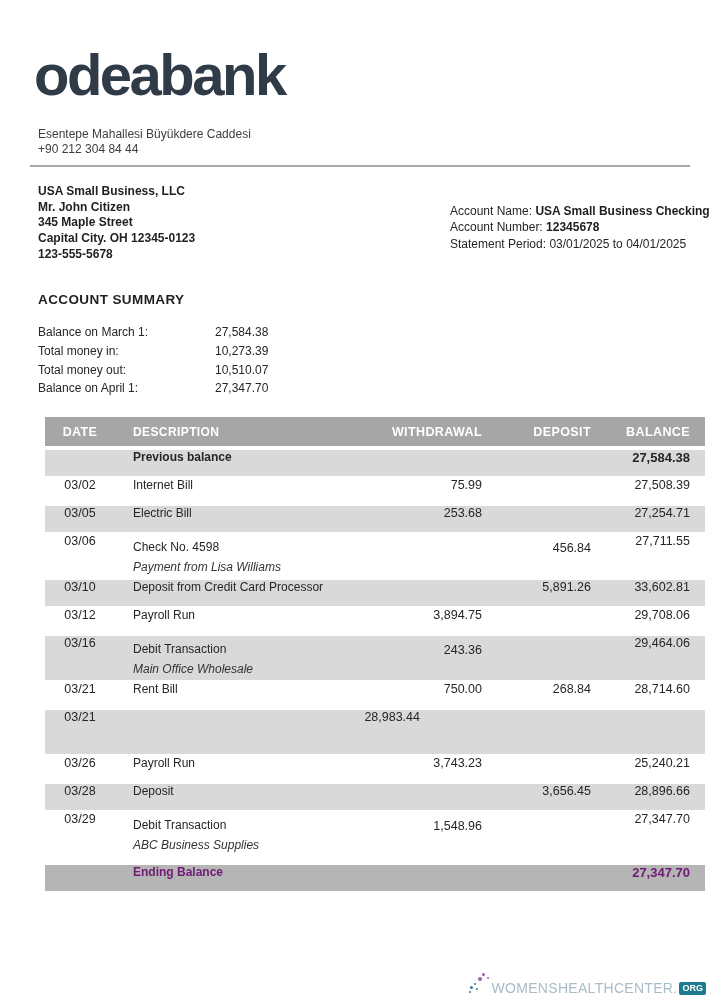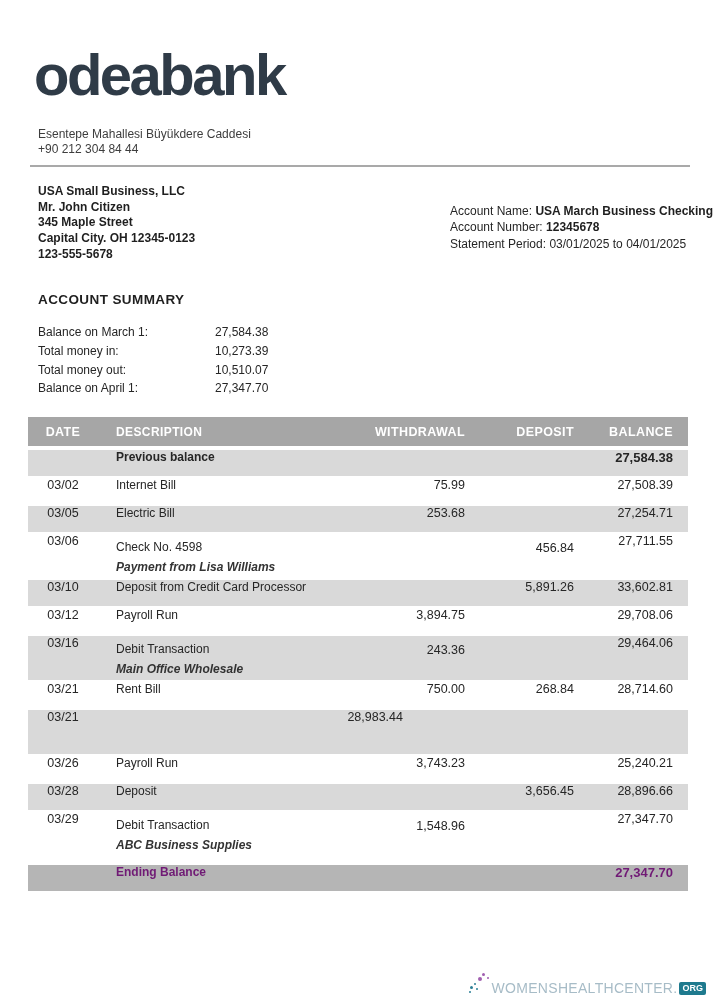--- a/index.html
+++ b/index.html
@@ -17,39 +17,39 @@
   
   .customer { position:absolute; left:38px; top:184px; font-size:12px; font-weight:bold; color:#1f1f1f; line-height:15.7px; }
   .acct { position:absolute; left:450px; top:203px; font-size:12px; color:#262626; line-height:16.4px; }
   .acct b { color:#1f1f1f; }
   
   .summary { position:absolute; left:38px; top:292px; }
   .summary h2 { margin:0 0 16px 0; font-size:13.5px; letter-spacing:0.4px; color:#1f1f1f; }
   .srow { font-size:12px; line-height:18.8px; }
   .srow .slabel { display:inline-block; width:177px; }
   
-  .table { position:absolute; left:28px; top:417px; width:660px; font-size:12.5px; }
+  .table { position:absolute; left:45px; top:417px; width:660px; font-size:12.5px; }
   .thead {
     height:29px; background:#a6a6a6; color:#ffffff; font-weight:bold;
     display:flex; align-items:center; letter-spacing:0.4px; margin-bottom:4px; font-size:12.5px;
   }
   .trow { display:flex; align-items:flex-start; min-height:26px; margin-bottom:2px; }
   .trow.double { height:44px; }
   .trow.shaded { background:#d9d9d9; }
   .trow.prev { background:#d9d9d9; font-weight:bold; font-size:13px; height:26px; }
   .trow.ending { background:#b5b5b5; color:#701a75; font-weight:bold; font-size:13px; height:26px; margin-top:9px; margin-bottom:0; }
   .c-date { width:70px; text-align:center; flex:none; }
   .c-desc { flex:1; padding-left:18px; font-size:12px; min-width:0; }
   .c-wd   { width:97px;  text-align:right; padding-right:23px; flex:none; }
   .c-dp   { width:86px;  text-align:right; padding-right:14px; flex:none; }
   .c-bal  { width:85px;  text-align:right; padding-right:15px; flex:none; }
   .double .c-wd, .double .c-dp { align-self:flex-start; padding-top:7px; }
   .d1 { line-height:14px; margin-bottom:6px; }
   .double .c-desc { padding-top:6px; padding-bottom:6px; }
-  .d2 { font-style:italic; color:#333; line-height:14px;font-weight:bold; }
+  .d2 { font-style:italic; color:#333; line-height:14px; }
   .trow:not(.double) .d1 { margin-bottom:0; }
   
   .watermark { position:absolute; right:14px; bottom:4px; display:flex; align-items:center; }
   .wm-dots { position:relative; width:22px; height:22px; flex:none; margin-right:1px; margin-top:-8px; }
   .wm-dots span { position:absolute; border-radius:50%; }
   .dotP { background:#a15fb0; }
   .dotT { background:#2d7f96; }
   .wm-text { font-size:14px; color:#a7bcc7; letter-spacing:0.3px; }
   .wm-org { font-size:9px; font-weight:bold; color:#ffffff; background:#1e7a8e; padding:1px 3px 2px 3px; border-radius:2px; margin-left:2px; }
 </style>
@@ -67,21 +67,21 @@
 
   <div class="customer">
     <div>USA Small Business, LLC</div>
     <div>Mr. John Citizen</div>
     <div>345 Maple Street</div>
     <div>Capital City. OH 12345-0123</div>
     <div>123-555-5678</div>
   </div>
 
   <div class="acct">
-    <div><span>Account Name: </span><b>USA March Business Checking</b></div>
+    <div><span>Account Name: </span><b>USA Small Business Checking</b></div>
     <div><span>Account Number: </span><b>12345678</b></div>
     <div><span>Statement Period: </span><span>03/01/2025 to 04/01/2025</span></div>
   </div>
 
   <div class="summary">
     <h2>ACCOUNT SUMMARY</h2>
     <div class="srow"><span class="slabel">Balance on March 1:</span><span>27,584.38</span></div>
     <div class="srow"><span class="slabel">Total money in:</span><span>10,273.39</span></div>
     <div class="srow"><span class="slabel">Total money out:</span><span>10,510.07</span></div>
     <div class="srow"><span class="slabel">Balance on April 1:</span><span>27,347.70</span></div>

